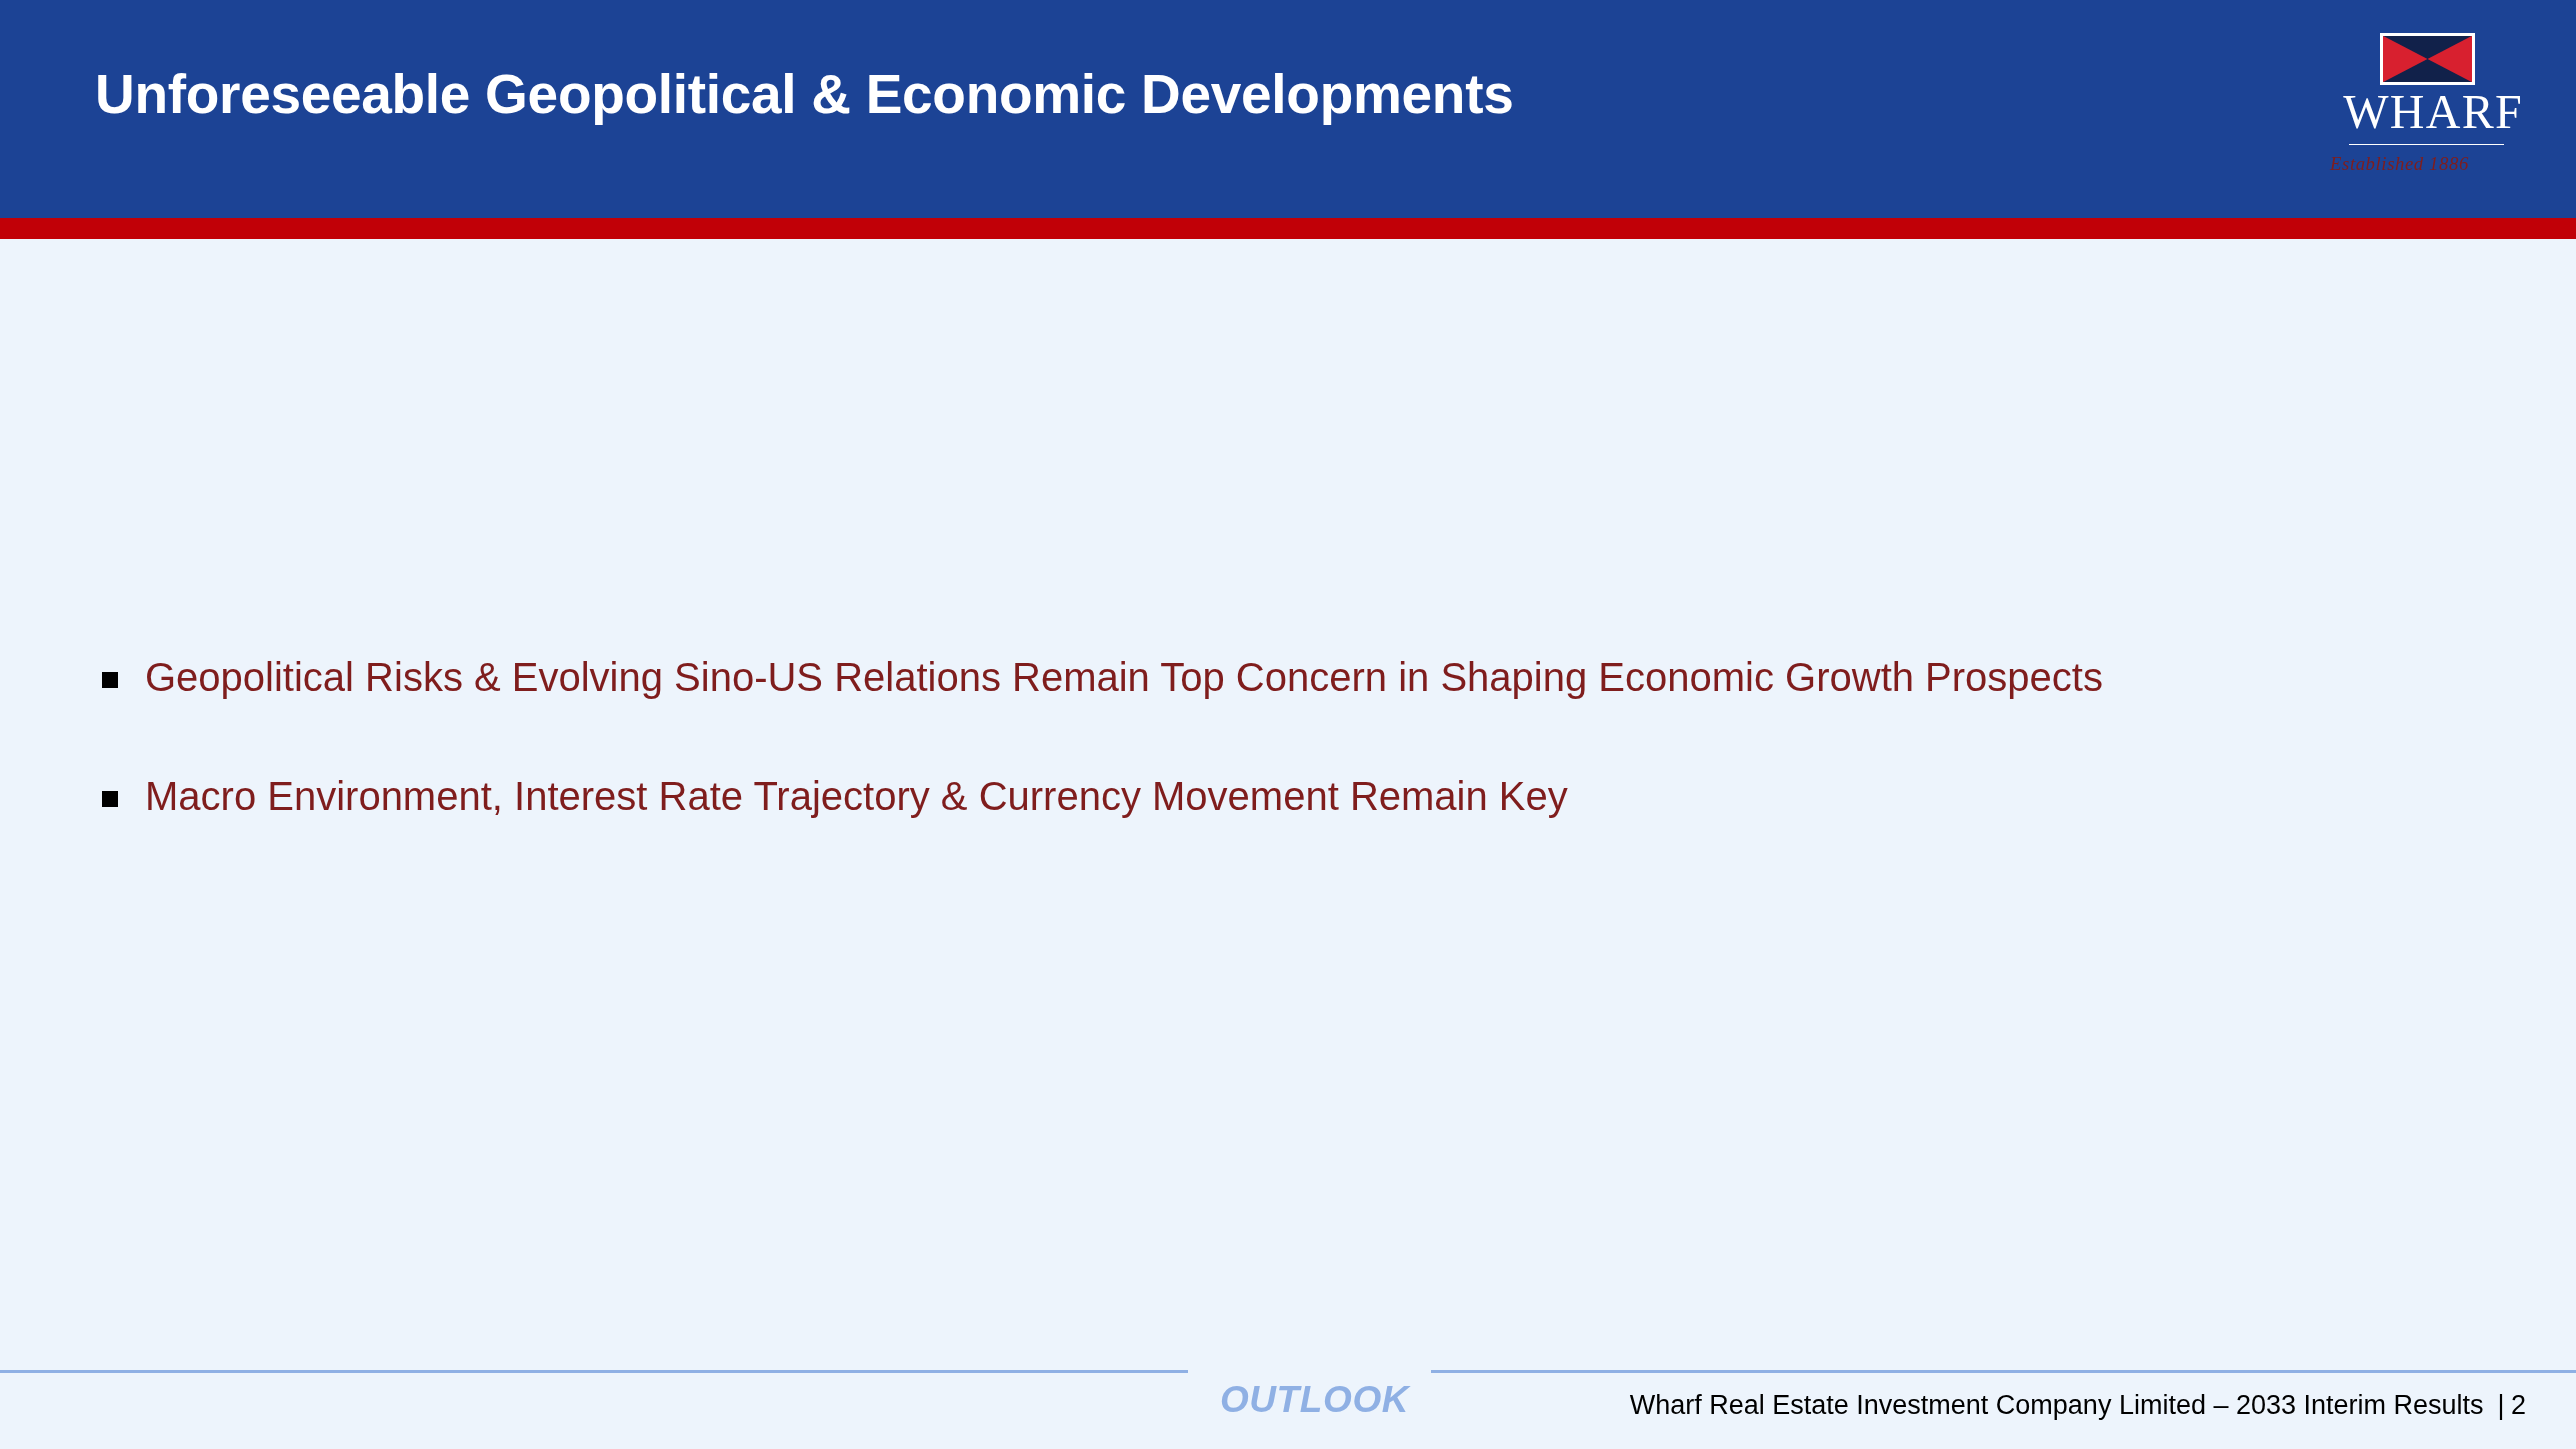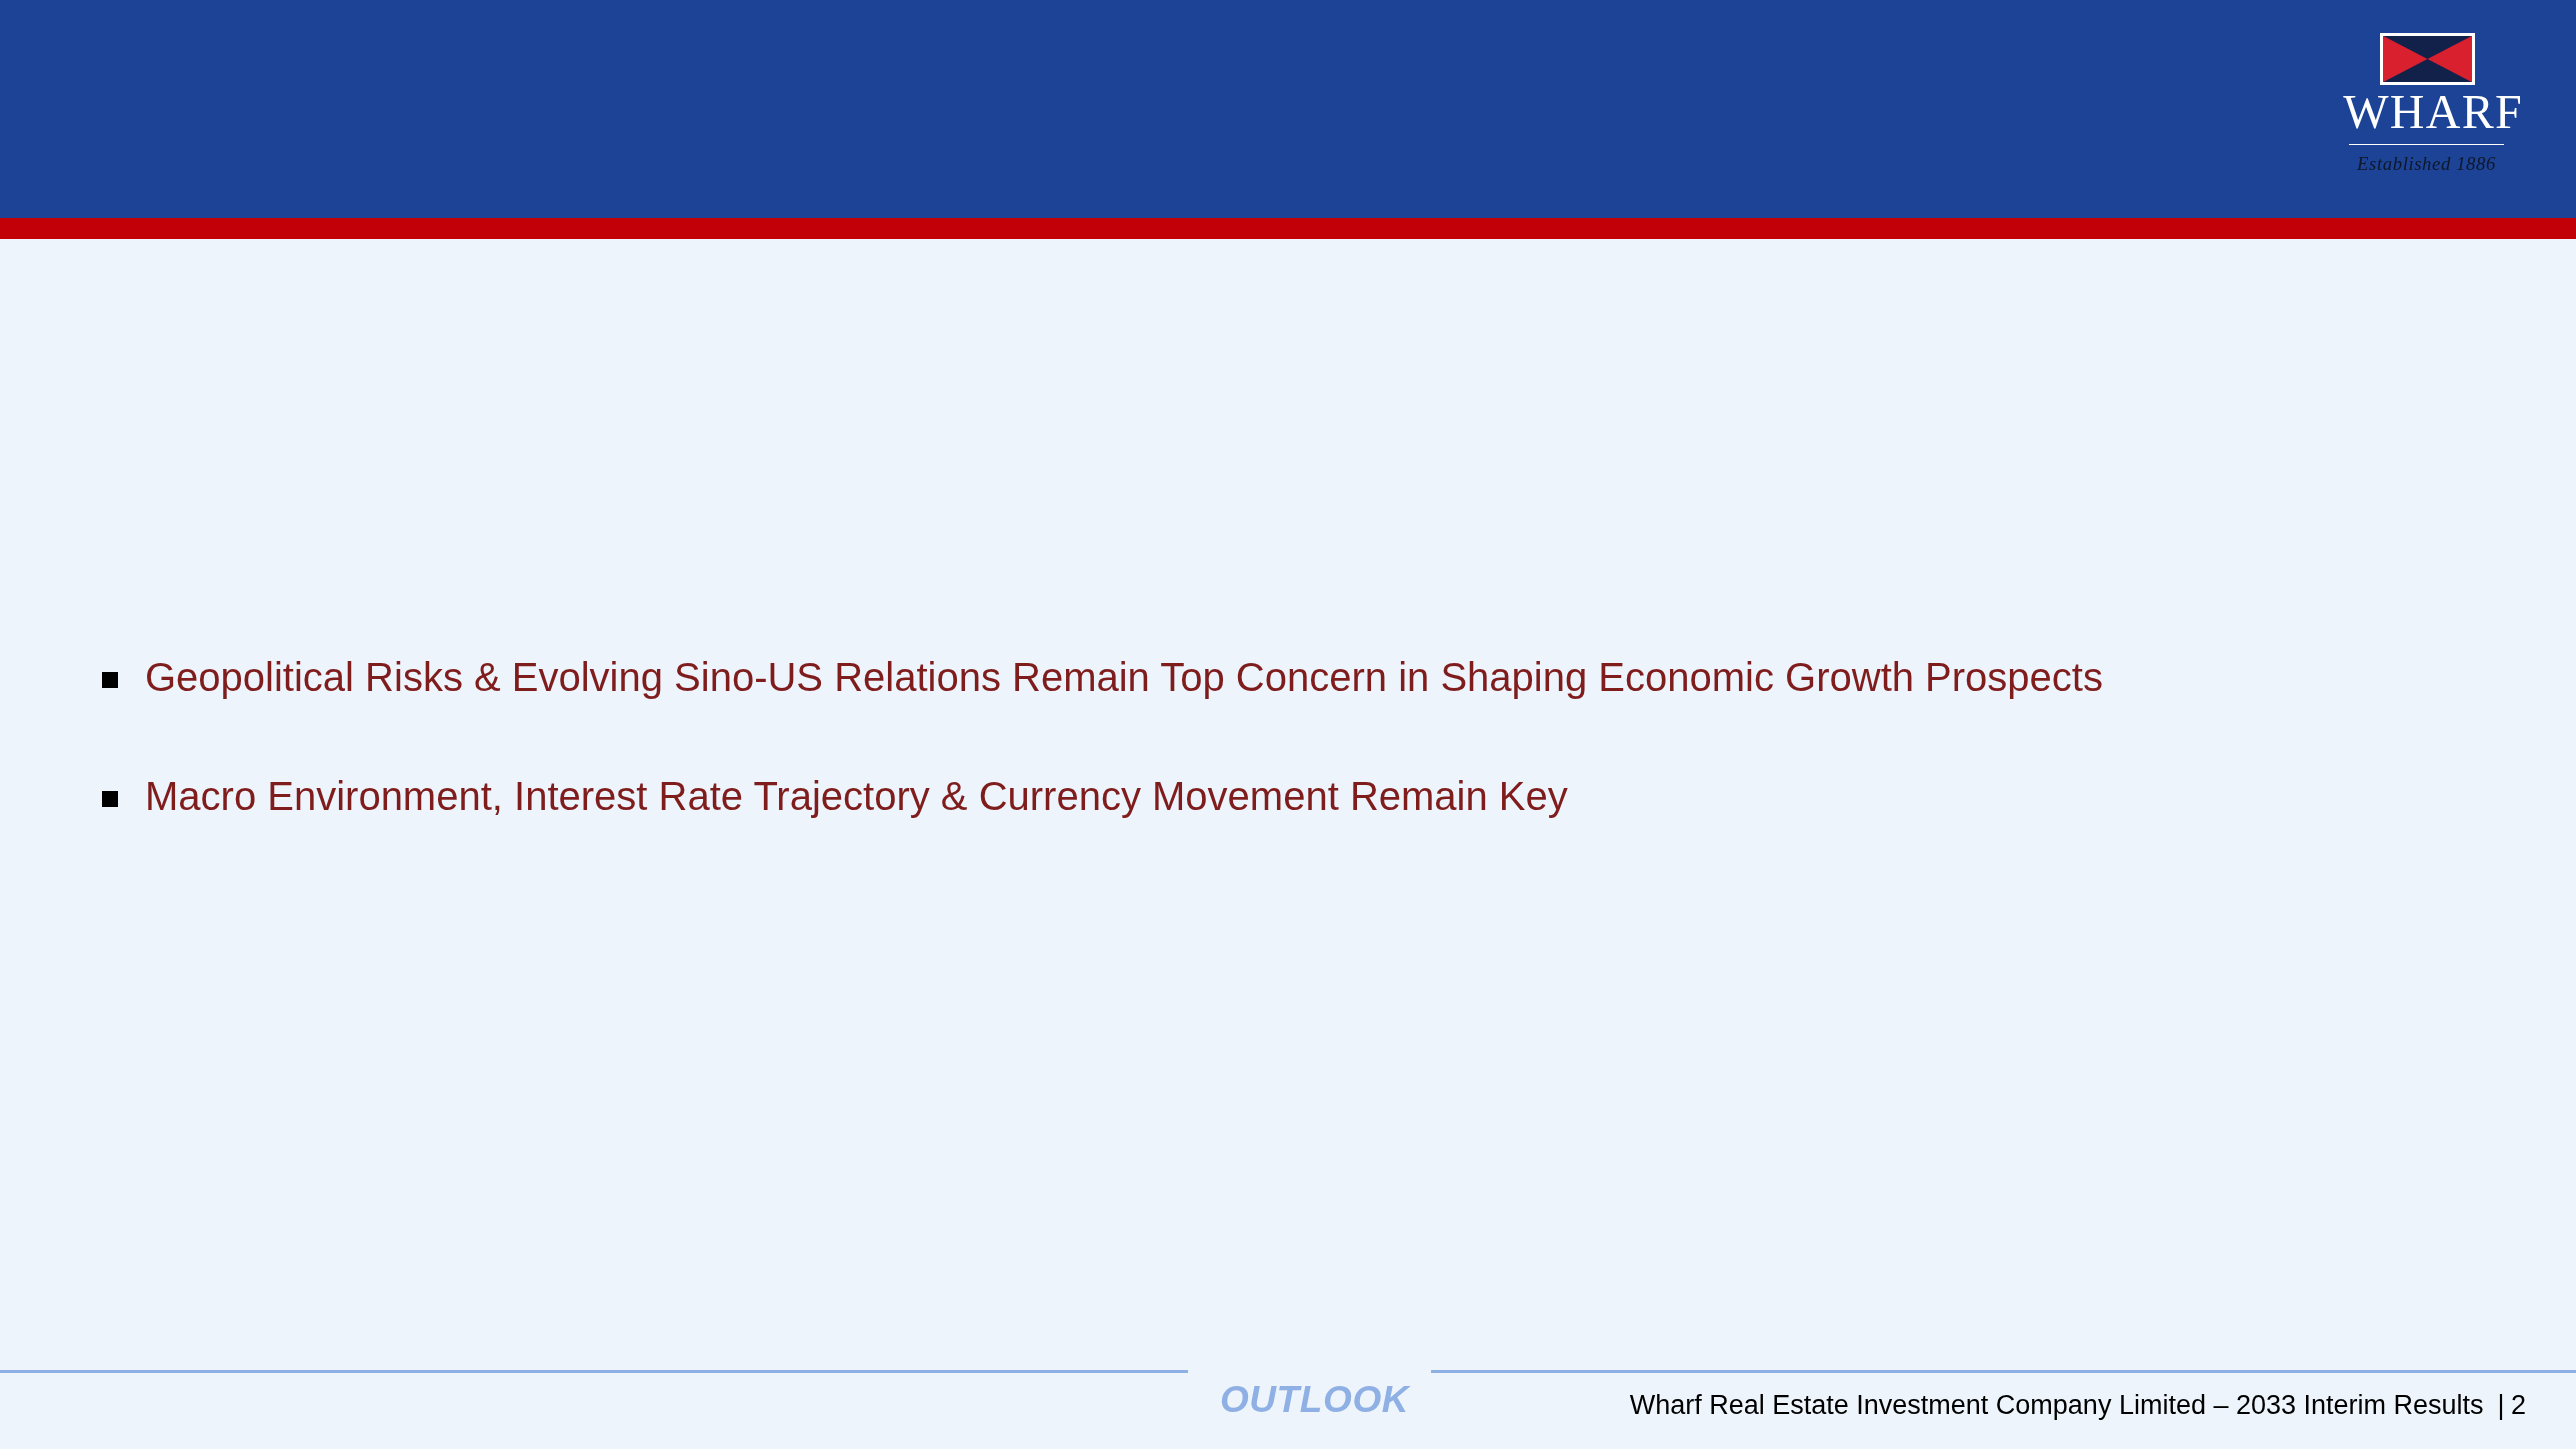--- a/index.html
+++ b/index.html
@@ -106,25 +106,25 @@
     top: 111px;
     width: 155px;
     height: 1.3px;
     background: #ffffff;
   }
   #logo-est {
     position: absolute;
     left: 0;
     top: 120px;
     width: 193px;
-    text-align: center;
+    text-align: left;
     font-family: "Liberation Serif", serif;
     font-style: italic;
     font-size: 18.7px;
-    color: #0f172a;
+    color: #7f1d1d;
     letter-spacing: 0.6px;
   }
 
   
   #bullets {
     position: absolute;
     left: 97px;
     top: 650px;
     width: 2383px;
   }
@@ -202,20 +202,21 @@
   }
 </style>
 </head>
 <body>
 
 <div id="slide">
 
   <div id="header-band"></div>
   <div id="header-rule"></div>
 
+  <div id="slide-title">Unforeseeable Geopolitical &amp; Economic Developments</div>
 
   <div id="logo">
     <div id="logo-flag">
       <div class="flag-inner"></div>
     </div>
     <div id="logo-wordmark">WHARF</div>
     <div id="logo-divider"></div>
     <div id="logo-est">Established 1886</div>
   </div>
 

